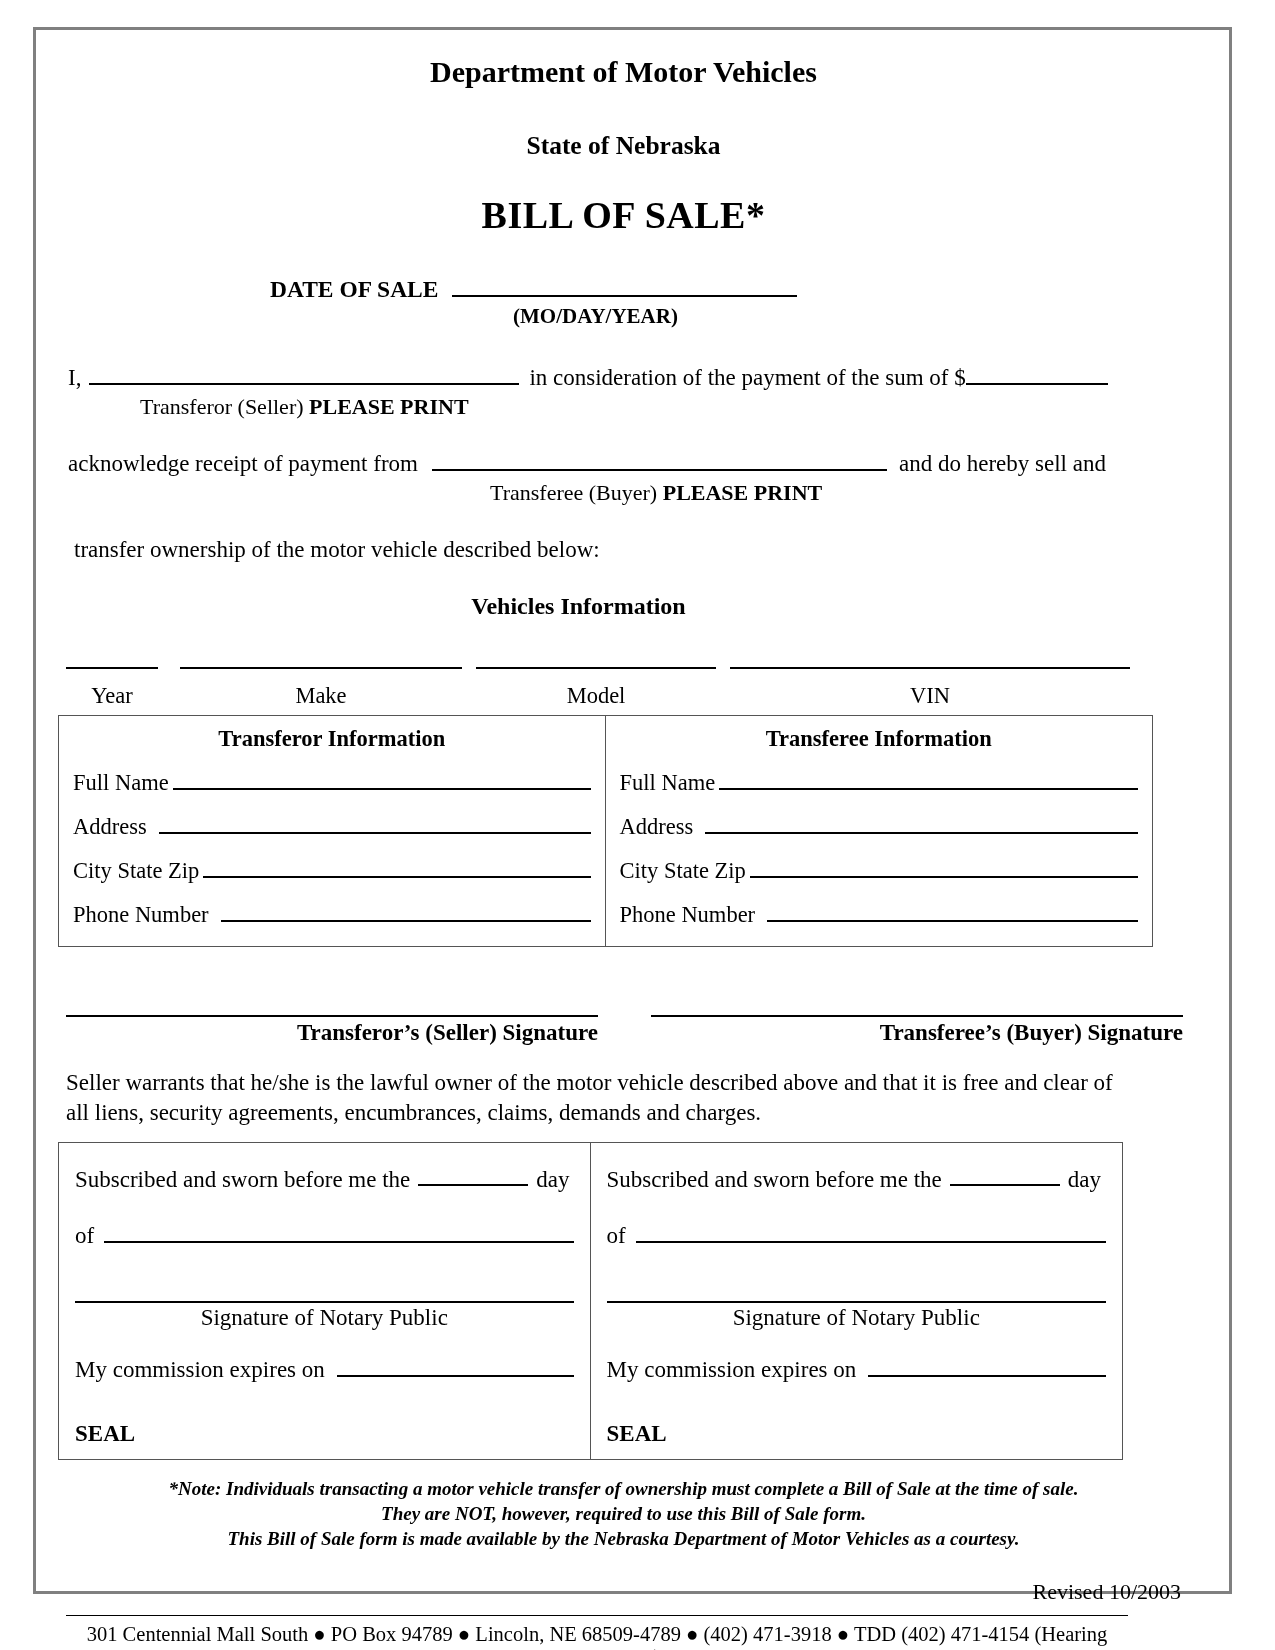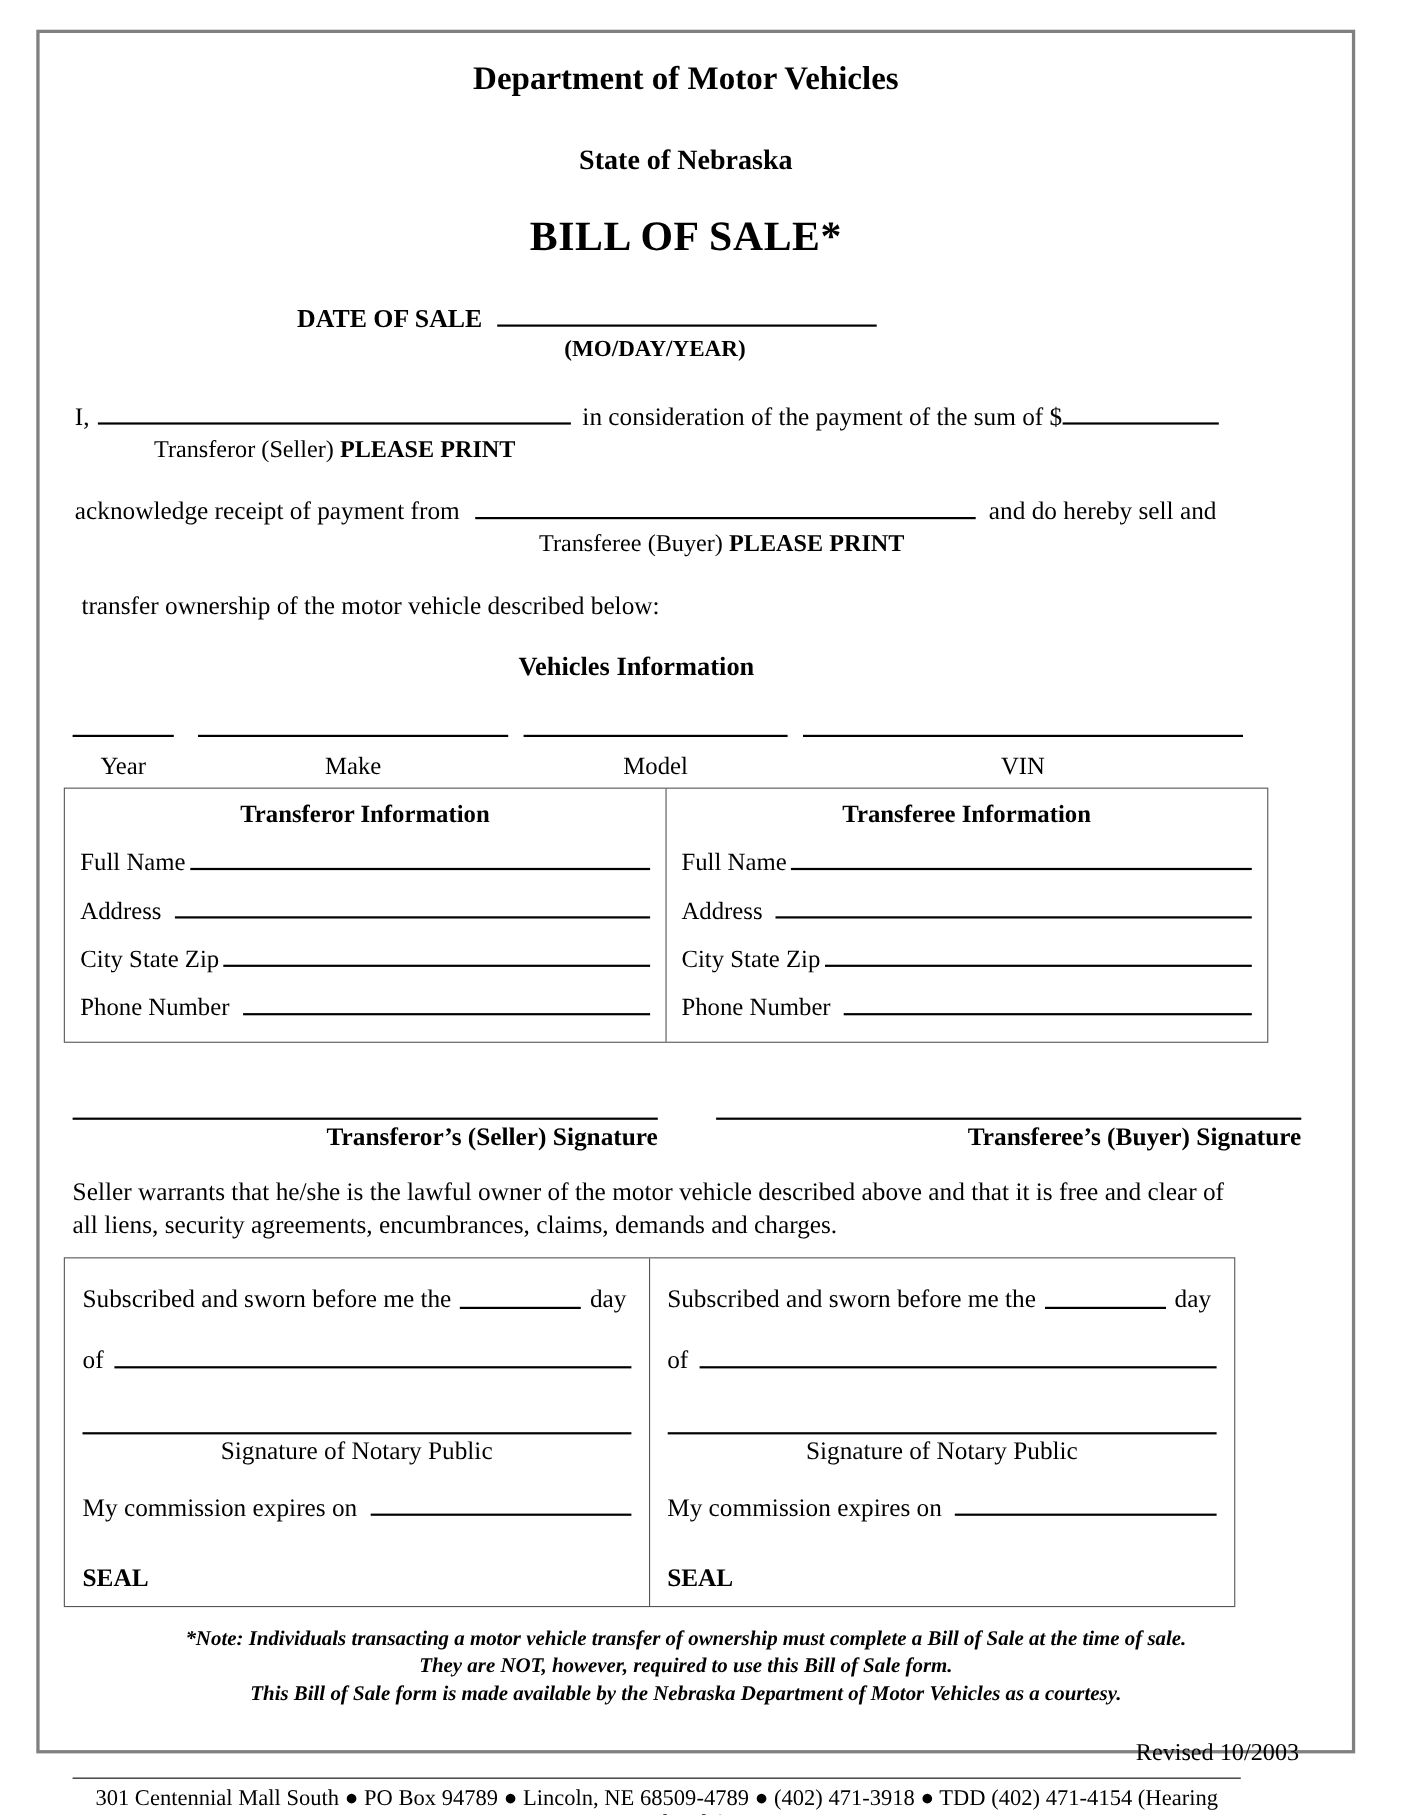--- a/index.html
+++ b/index.html
@@ -190,21 +190,21 @@
     width: 1065px;
     box-sizing: border-box;
   }
   .notary-col {
     width: 50%;
     box-sizing: border-box;
     padding: 24px 16px 12px 16px;
     font-size: 23px;
   }
   .notary-col.left { border-right: 1.6px solid #555; }
-  .nr { display: flex; align-items: center; }
+  .nr { display: flex; align-items: flex-start; }
   .nr .blank-sm { width: 110px; border-bottom: 2.2px solid #000; height: 17px; margin: 0 8px; }
   .nr-of { display: flex; align-items: baseline; margin-top: 30px; }
   .nr-of .blank-lg { flex: 1; border-bottom: 2.2px solid #000; height: 17px; margin-left: 10px; }
   .notary-sig-line { border-bottom: 2.2px solid #000; height: 10px; margin-top: 42px; }
   .notary-sig-cap { text-align: center; font-size: 23px; margin-top: 2px; }
   .nr-comm { display: flex; align-items: baseline; margin-top: 26px; }
   .nr-comm .blank-md { flex: 1; border-bottom: 2.2px solid #000; height: 17px; margin-left: 12px; }
   .seal { font-weight: bold; font-size: 23px; margin-top: 38px; }
 
   

